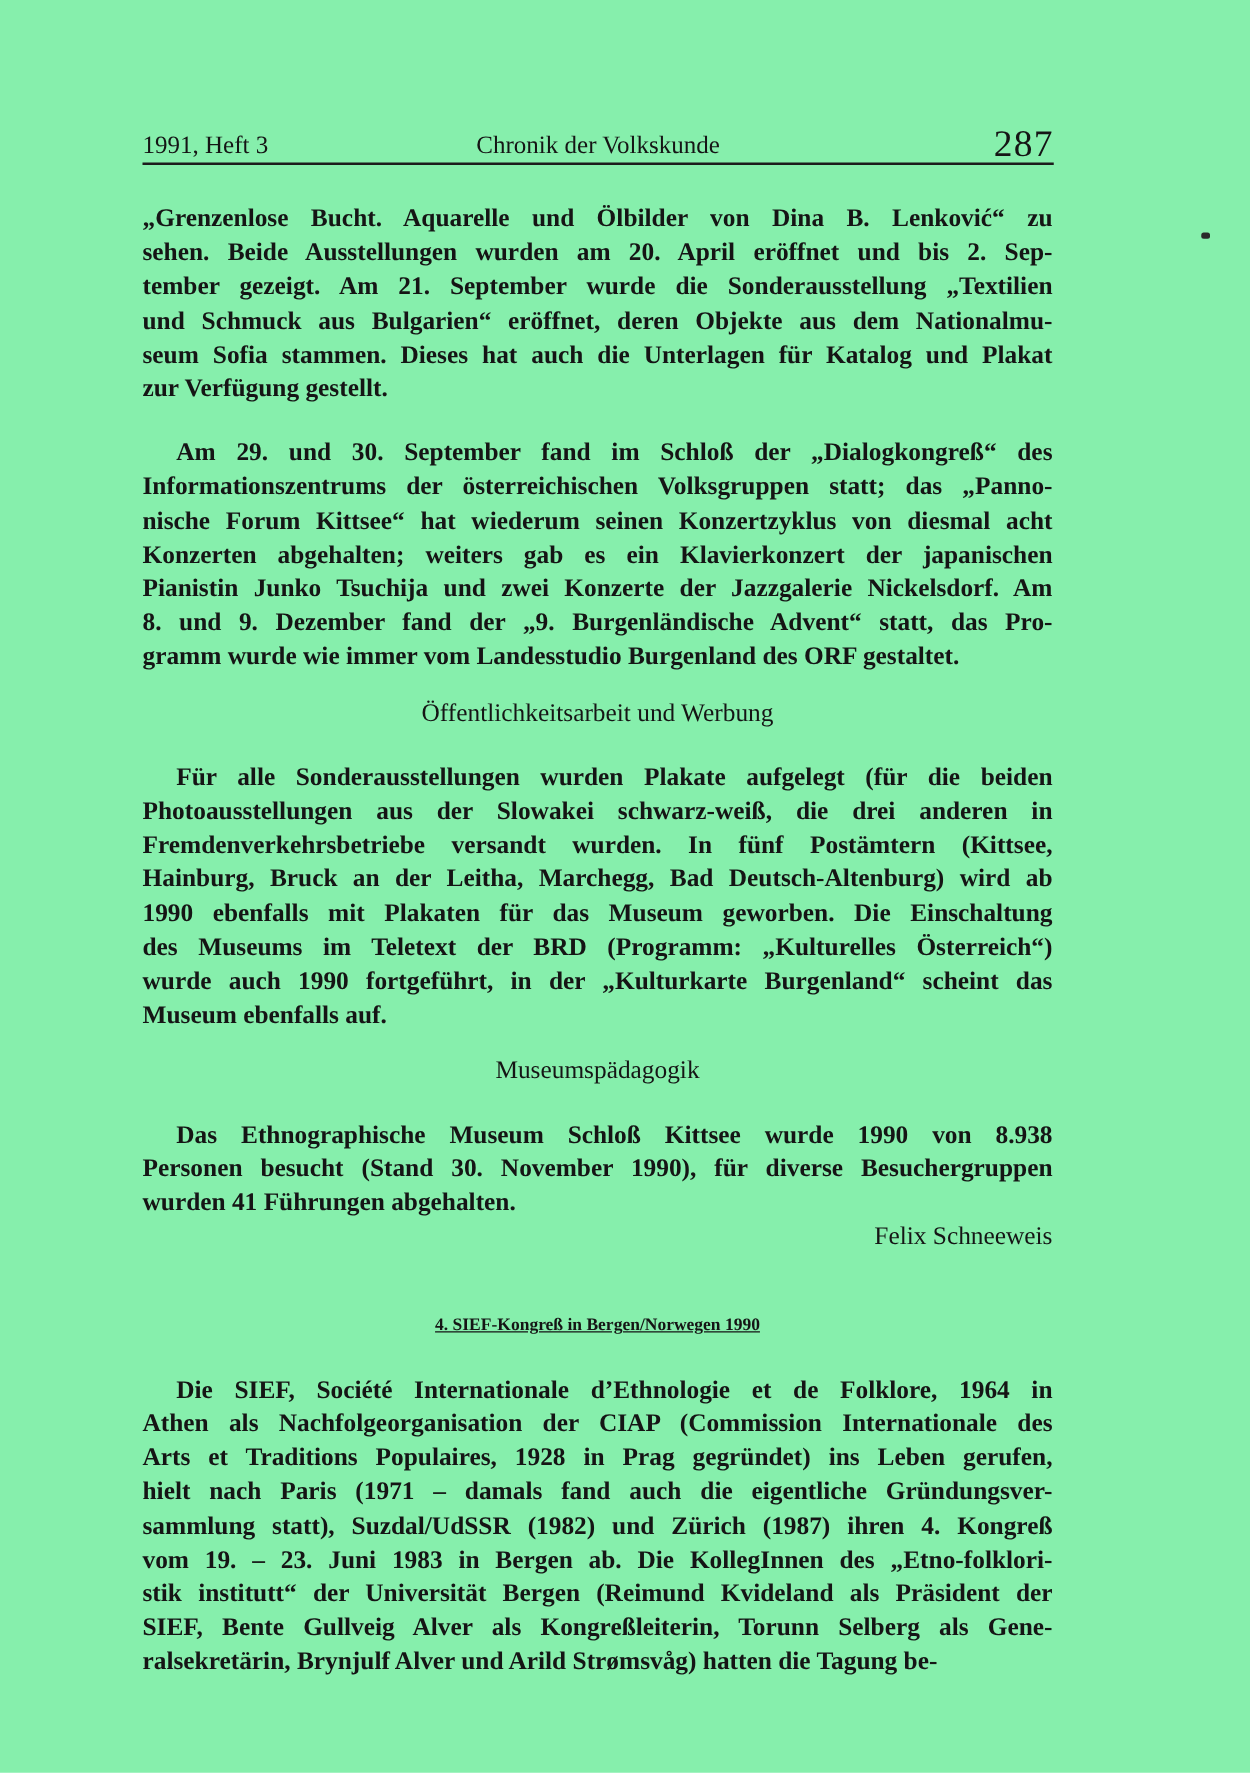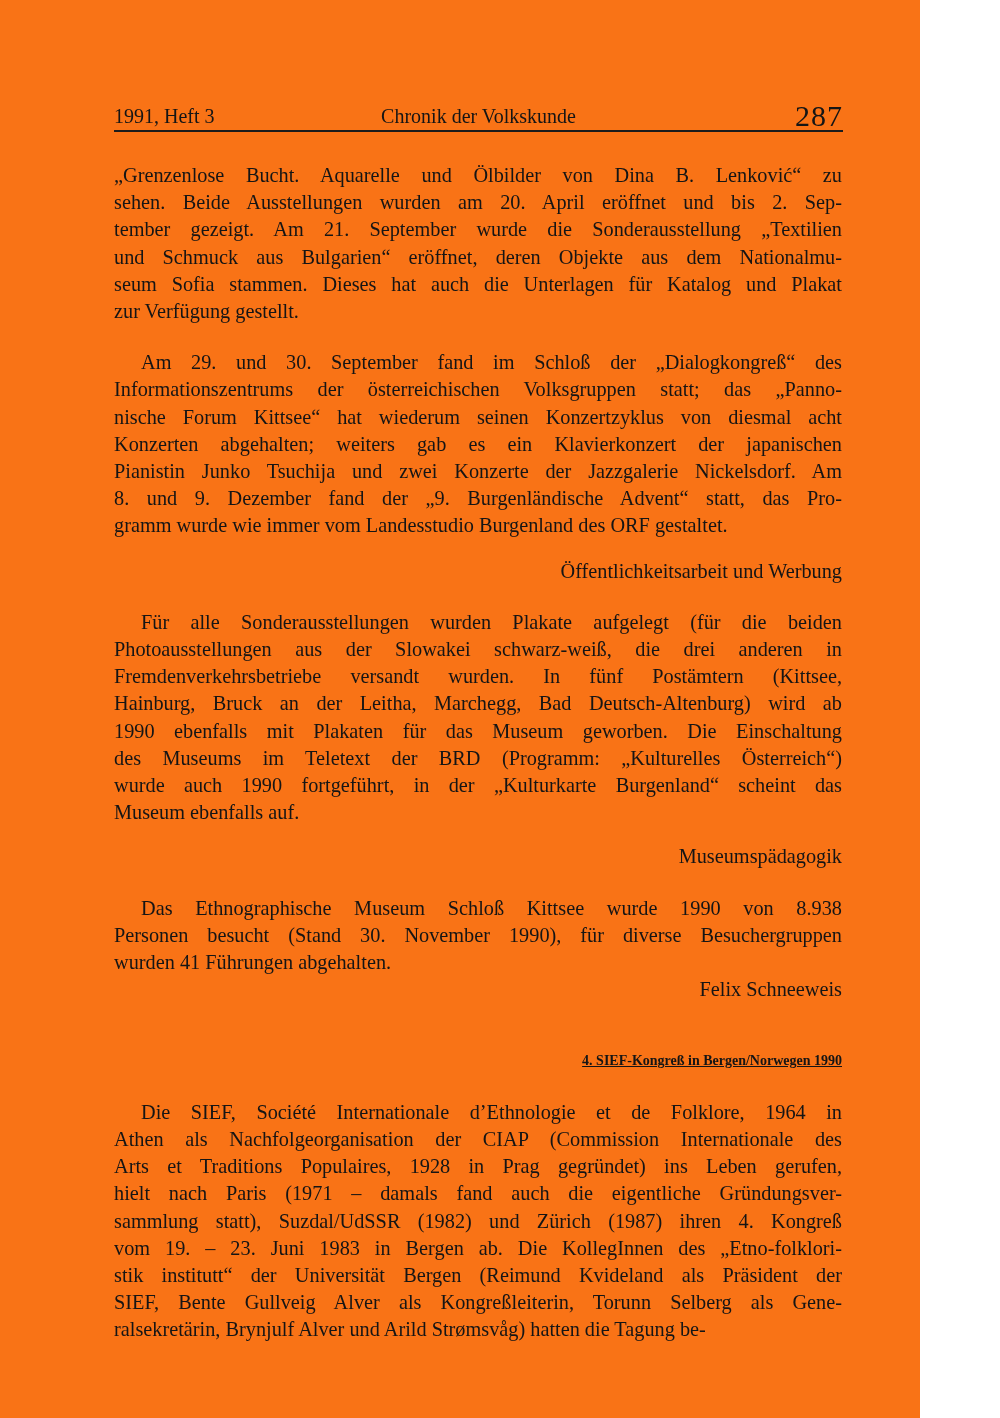--- a/index.html
+++ b/index.html
@@ -4,41 +4,41 @@
 <style>
   html, body { margin: 0; padding: 0; }
   body {
     width: 1000px; height: 1418px;
     background: #ffffff;
     font-family: "Liberation Serif", "DejaVu Serif", serif;
     color: #151515;
   }
   .page {
     position: relative;
-    width: 920px; height: 1418px;
-    background: #f97316;
+    width: 1000px; height: 1418px;
+    background: #86efac;
     overflow: hidden;
   }
   
   .pheader { position: absolute; left: 114px; top: 99px; width: 729px; height: 30px; }
   .issue  { position: absolute; left: 0; top: 6px; font-size: 20px; }
   .jtitle { position: absolute; left: 0; right: 0; top: 6px; text-align: center; font-size: 20px; }
   .pnum   { position: absolute; right: 0; top: 0; font-size: 30px; letter-spacing: 1px; }
   .rule   { position: absolute; left: 114px; top: 130px; width: 729px; height: 2px; background: #1c1c1c; }
 
   
   main {
     position: absolute; left: 114px; top: 162px; width: 728px;
     font-size: 20.3px; line-height: 27.2px;
   }
-  .para { margin: 0; }
+  .para { margin: 0; font-weight: bold; }
   .jline { text-align: justify; text-align-last: justify; }
   .jline.lastline { text-align-last: left; }
   .jline.indent { text-indent: 27px; margin-top: 24px; }
-  .heading { text-align: right; }
+  .heading { text-align: center; }
   #b-h1 { margin-top: 18px; }
   #b-p3 { margin-top: 2px; }
   #b-h2 { margin-top: 17px; }
   #b-p4 { margin-top: 3px; }
   #b-sig { text-align: right; }
   #b-h3 { margin-top: 44px; font-weight: bold; font-size: 14px; text-decoration: underline; }
   #b-p5 { margin-top: 13px; }
 
   .speck { position: absolute; left: 961px; top: 186px; width: 7px; height: 5px; background: #2a2a2a; border-radius: 2px; }
 </style>

